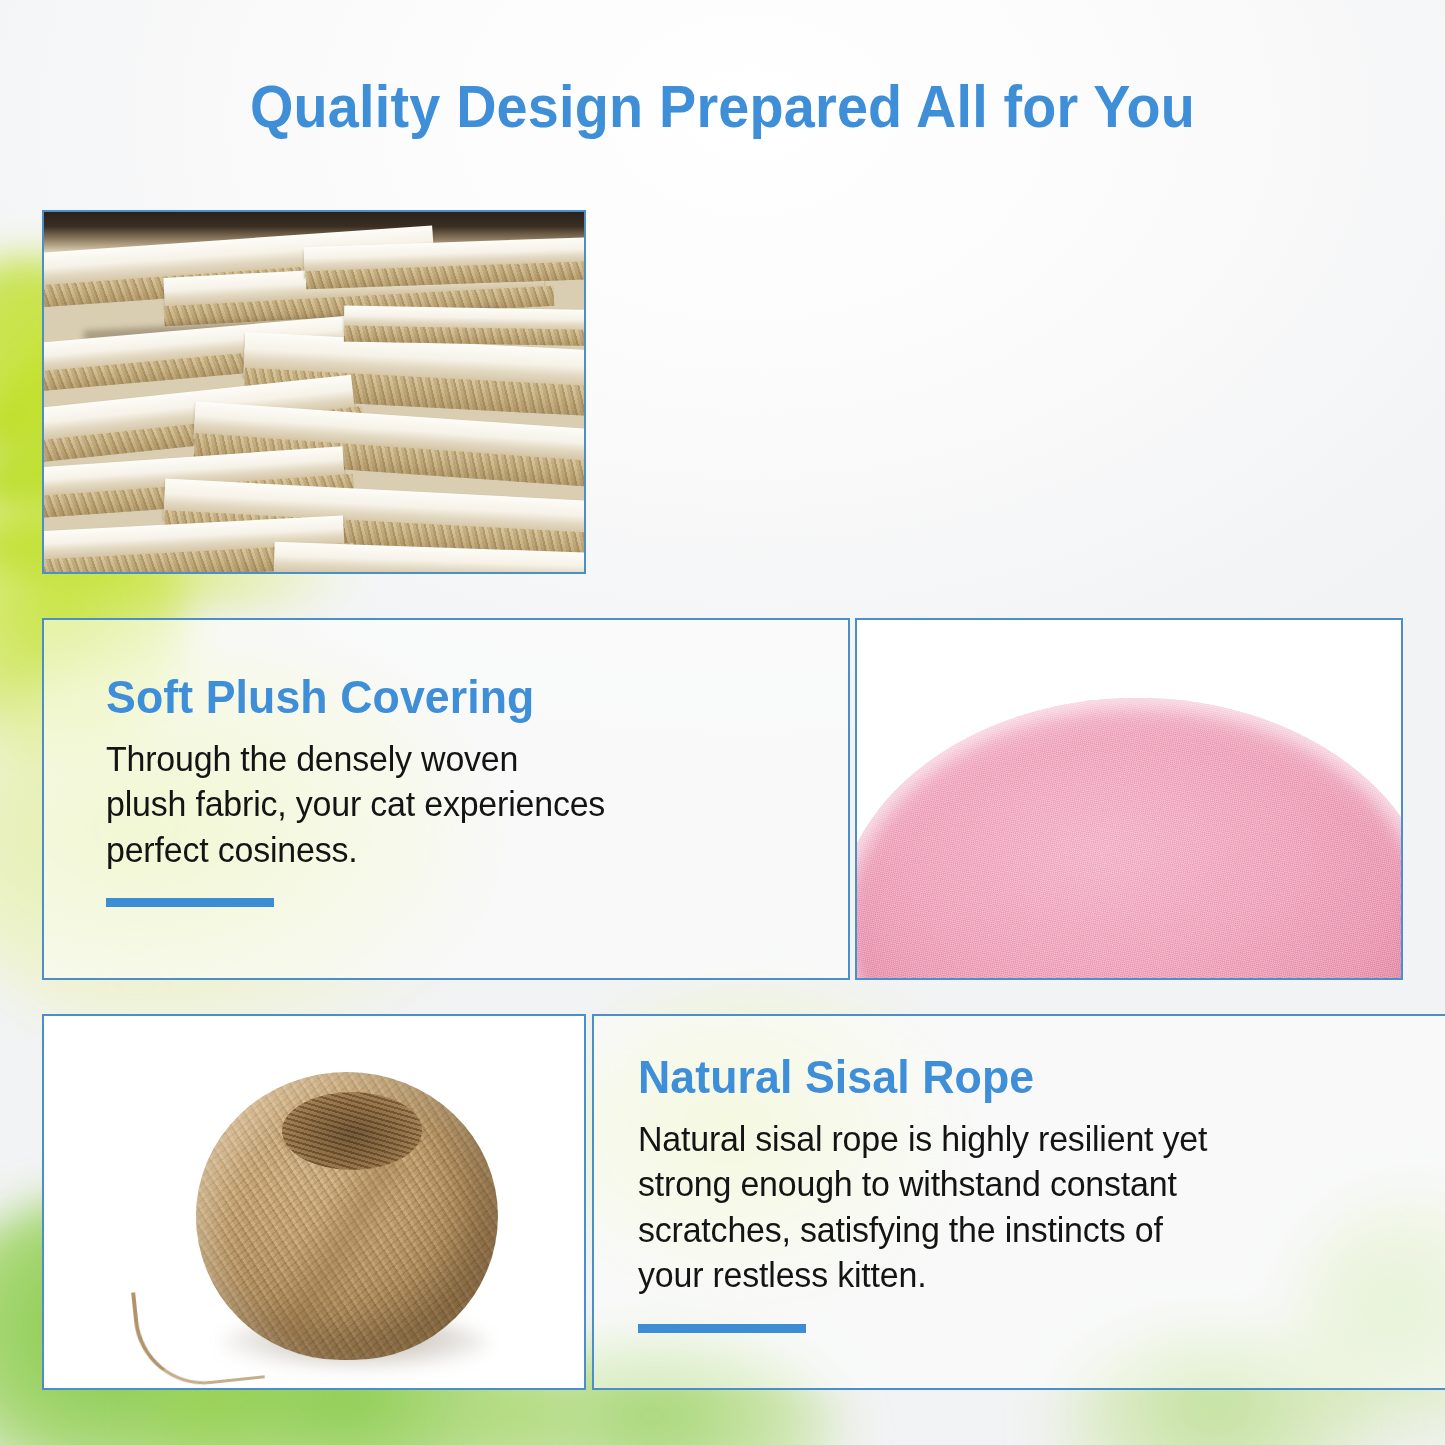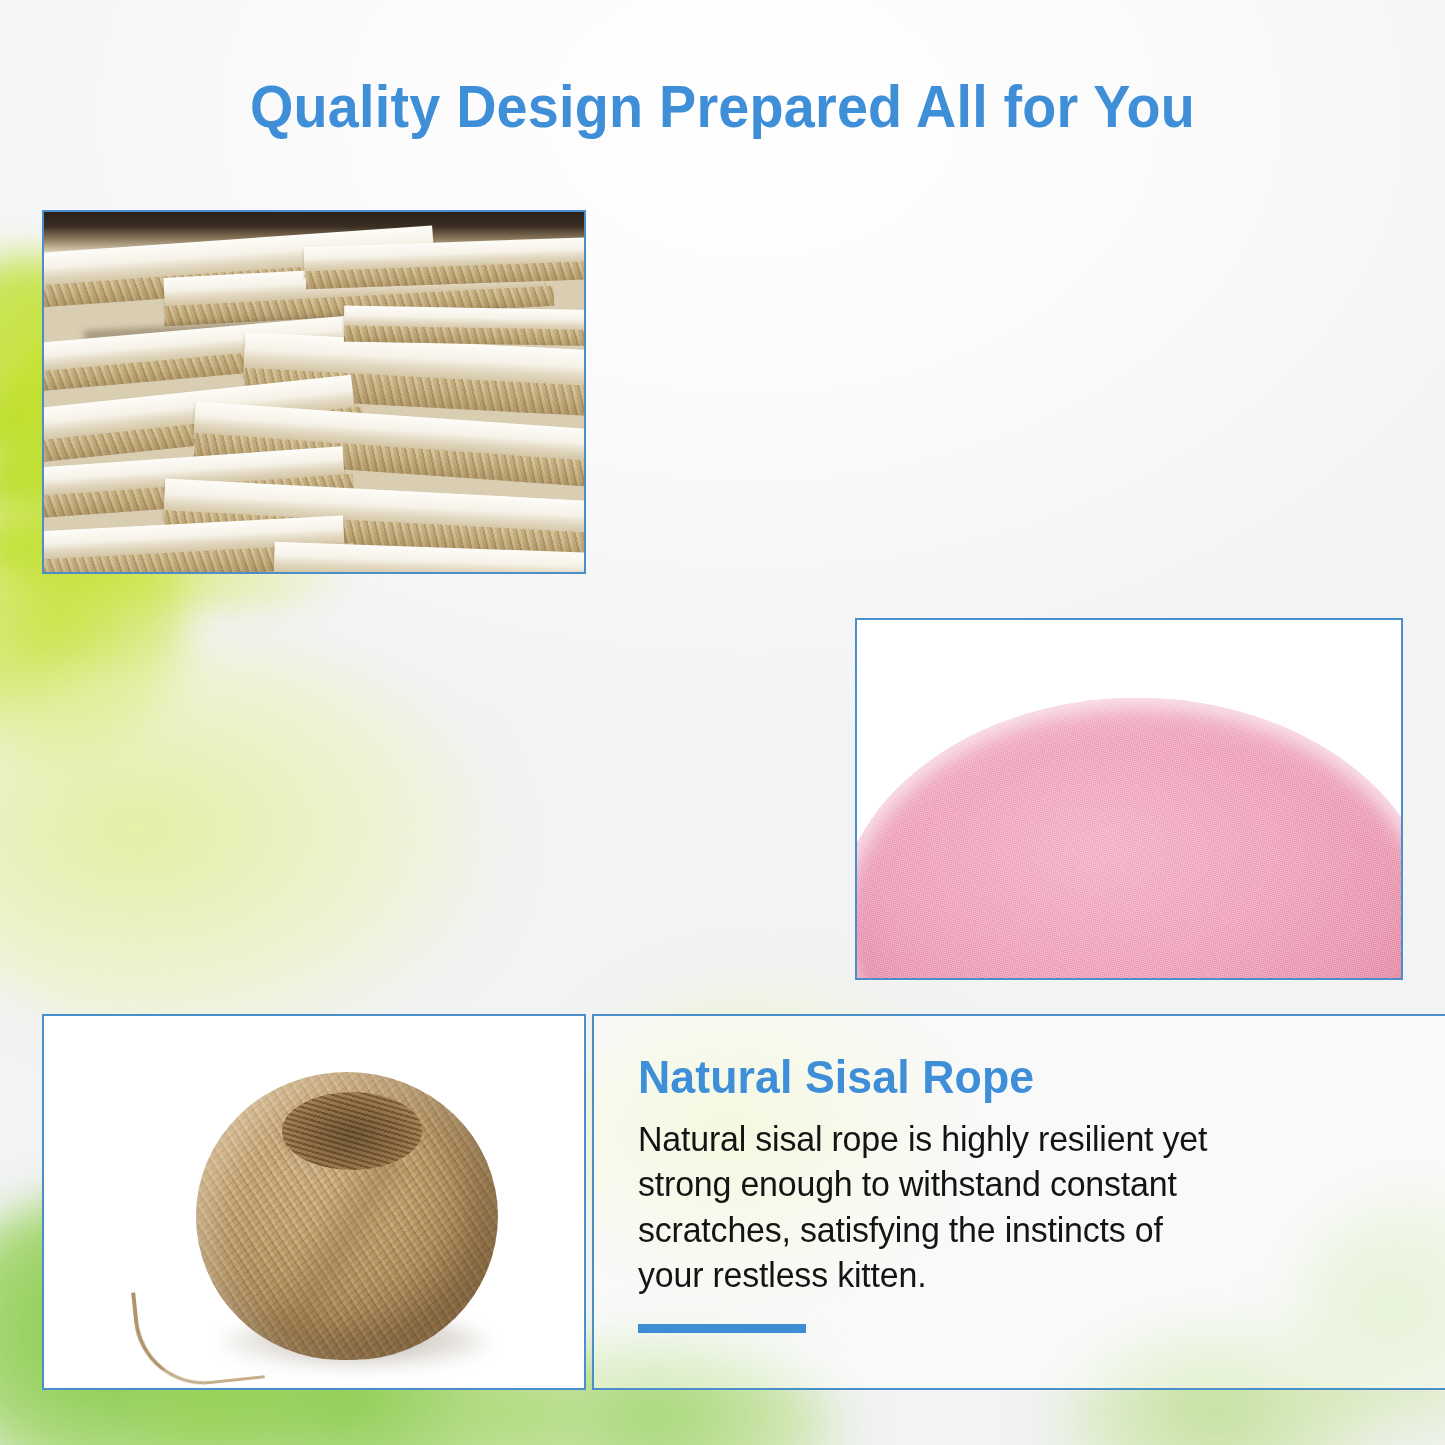--- a/index.html
+++ b/index.html
@@ -314,20 +314,31 @@
       <div class="pb-edge" style="left:-40px; top:274px; width:350px; height:22px; transform:rotate(-4deg);"></div>
       <div class="pb-slab" style="left:120px; top:278px; width:440px; height:40px; transform:rotate(3deg);"></div>
       <div class="pb-edge" style="left:120px; top:310px; width:450px; height:26px; transform:rotate(3deg);"></div>
       <div class="pb-slab" style="left:-30px; top:312px; width:330px; height:34px; transform:rotate(-3deg);"></div>
       <div class="pb-edge" style="left:-30px; top:340px; width:340px; height:24px; transform:rotate(-3deg);"></div>
       <div class="pb-slab" style="left:230px; top:336px; width:360px; height:36px; transform:rotate(2deg);"></div>
     </div>
   </div>
 
 
+  <div class="text-panel" style="left:42px; top:618px; width:808px; height:362px;">
+    <div class="text-inner" style="top:52px; left:62px;">
+      <div class="card-title">Soft Plush Covering</div>
+      <div class="card-body">
+        <span class="ln">Through the densely woven</span>
+        <span class="ln">plush fabric, your cat experiences</span>
+        <span class="ln">perfect cosiness.</span>
+      </div>
+      <div class="accent-bar"></div>
+    </div>
+  </div>
 
   <div class="panel photo" style="left:855px; top:618px; width:548px; height:362px;">
     <div class="plush-photo">
       <div class="plush-mat"></div>
       <div class="plush-edge-soft"></div>
     </div>
   </div>
 
   <div class="panel photo" style="left:42px; top:1014px; width:544px; height:376px;">
     <div class="rope-photo">

